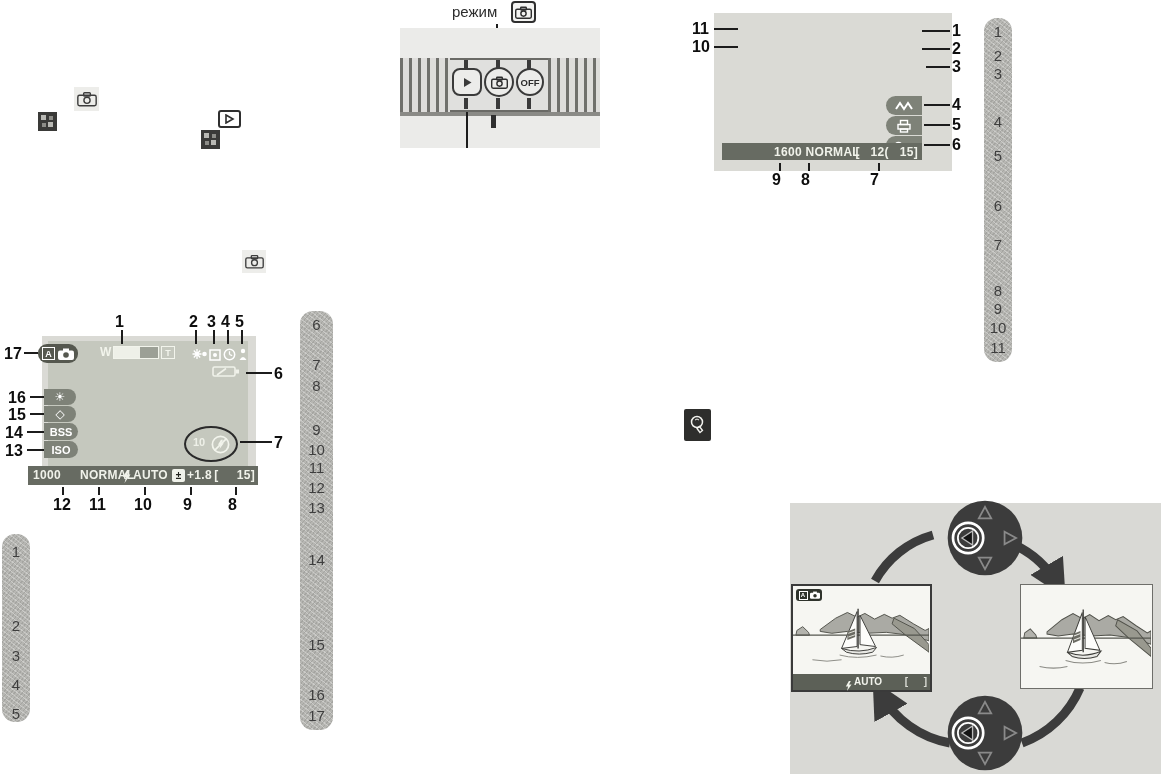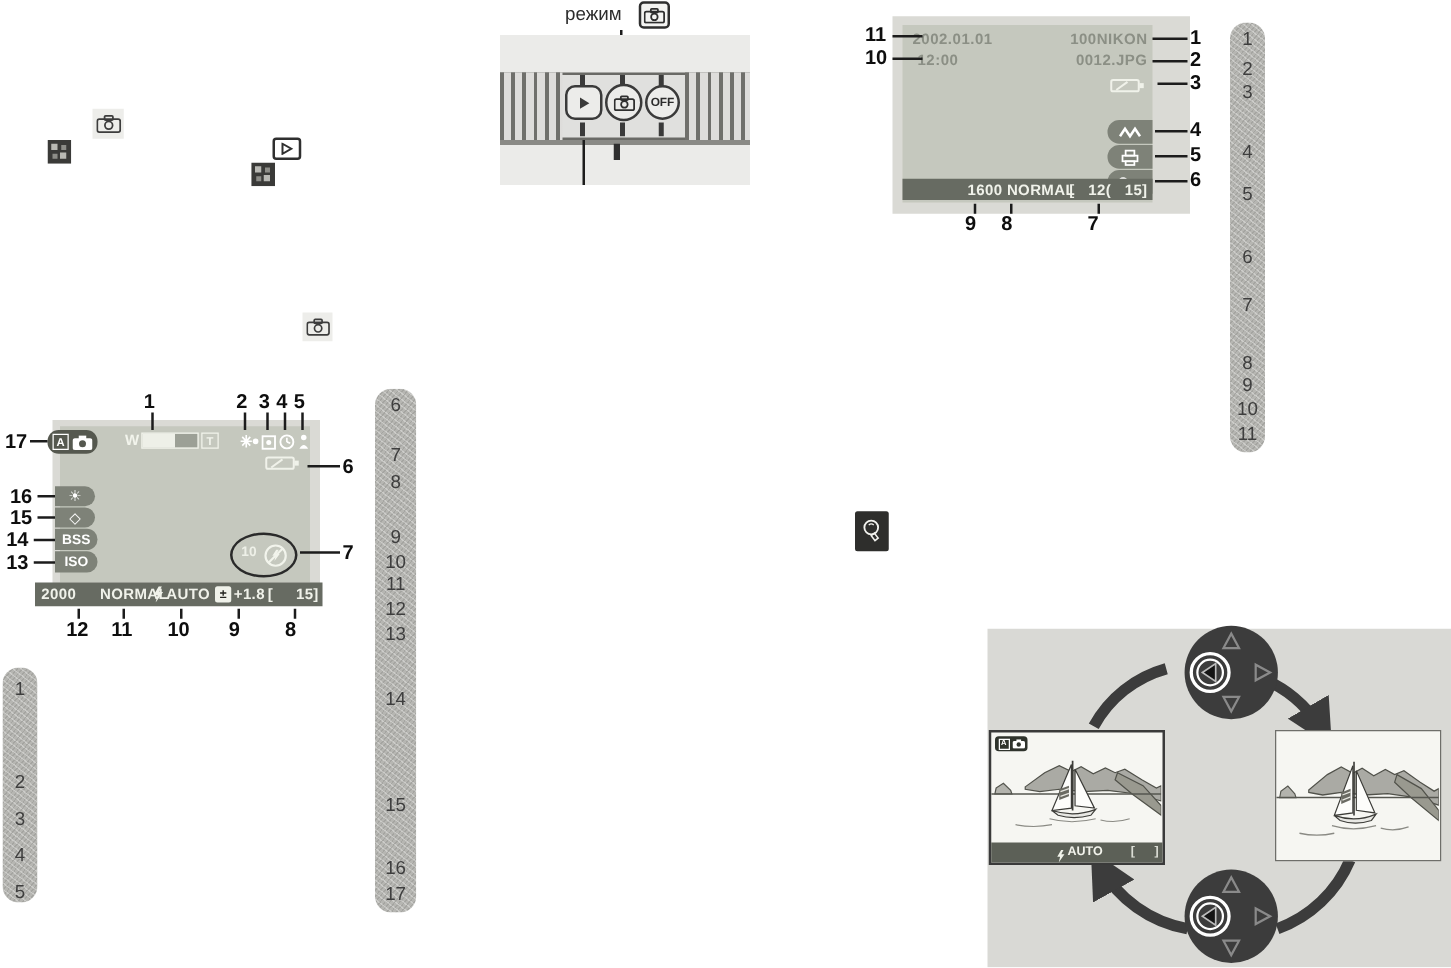--- a/index.html
+++ b/index.html
@@ -117,33 +117,20 @@
         </svg>
     </div>
     <div class="btn" style="left:116px;top:40px;width:28px;height:28px;border-radius:50%;font-weight:bold;font-size:9.5px;color:#2c2c2c;">OFF</div>
 
     <div class="abs" style="left:0;top:84px;width:200px;height:4px;background:#8a8a86;"></div>
     <div class="abs" style="left:91px;top:87px;width:5px;height:13px;background:#2f2f2f;"></div>
   </div>
   <div class="vl" style="left:466px;top:112px;height:36px;"></div>
 
   <div class="lcdwrap" style="left:714px;top:13px;width:238px;height:158px;"></div>
-  <div class="lcd" style="left:722px;top:20px;width:200px;height:142px;">
-    <div class="lcdtxt" style="left:8px;top:5px;">2002.01.01</div>
-    <div class="lcdtxt" style="left:12px;top:22px;">12:00</div>
-    <div class="lcdtxt" style="left:108px;top:5px;width:88px;text-align:right;">100NIKON</div>
-    <div class="lcdtxt" style="left:108px;top:22px;width:88px;text-align:right;">0012.JPG</div>
-    <span class="abs" style="right:6px;top:42px;">
-      <svg width="28" height="13" viewBox="0 0 28 13">
-          <rect x="1" y="2" width="22" height="9" rx="1.5" fill="none" stroke="#f0f2ea" stroke-width="1.6"></rect>
-          <rect x="23.5" y="4.5" width="3.5" height="4" fill="#f0f2ea"></rect>
-          <path d="M5 10 L14 3.5" stroke="#f0f2ea" stroke-width="1.6"></path>
-        </svg>
-    </span>
-  </div>
   <div class="bubbleR" style="left:886px;top:96px;width:36px;height:19px;">
     <svg width="20" height="12" viewBox="0 0 20 12">
         <path d="M2 9 L6 3 L10 9 L14 3 L18 9" fill="none" stroke="#fff" stroke-width="2"></path>
       </svg>
   </div>
   <div class="bubbleR" style="left:886px;top:116px;width:36px;height:19px;">
     <svg width="16" height="14" viewBox="0 0 16 14">
         <rect x="4.5" y="1.5" width="7" height="4" fill="none" stroke="#fff" stroke-width="1.4"></rect>
         <rect x="2" y="5.5" width="12" height="4.5" fill="none" stroke="#fff" stroke-width="1.4"></rect>
         <rect x="4.5" y="10" width="7" height="3" fill="none" stroke="#fff" stroke-width="1.4"></rect>
@@ -256,21 +243,21 @@
     <span class="abs" style="right:5px;top:6px;">
       <svg width="21" height="21" viewBox="0 0 22 22">
           <circle cx="11" cy="11" r="8.5" fill="none" stroke="#f2f4ec" stroke-width="1.8"></circle>
           <path d="M4.8 17.2 L17.2 4.8" stroke="#f2f4ec" stroke-width="1.8"></path>
           <path d="M11.5 6 l-3.2 5.2 h2.6 l-0.9 4.4 l4.4 -6 h-2.7 l1.9 -3.6 z" fill="#f2f4ec"></path>
         </svg>
     </span>
   </div>
 
   <div class="bar" style="left:28px;top:466px;width:230px;height:19px;">
-    <div class="bartxt" style="left:5px;">2000</div>
+    <div class="bartxt" style="left:5px;">1000</div>
     <div class="bartxt" style="left:40px;margin-left:12px;">NORMAL</div>
     <span class="abs" style="left:94px;top:3px;">
       <svg width="9" height="13" viewBox="0 0 9 13">
           <path d="M5 0 L1 7 H4 L2.5 13 L8.5 4.5 H5.2 L7.5 0 Z" fill="#f0f2ea"></path>
         </svg>
     </span>
     <div class="bartxt" style="left:105px;">AUTO</div>
     <span class="expico abs" style="left:144px;top:3px;">±</span>
     <div class="bartxt" style="left:159px;">+1.8</div>
     <div class="bartxt" style="right:3px;">[     15]</div>

